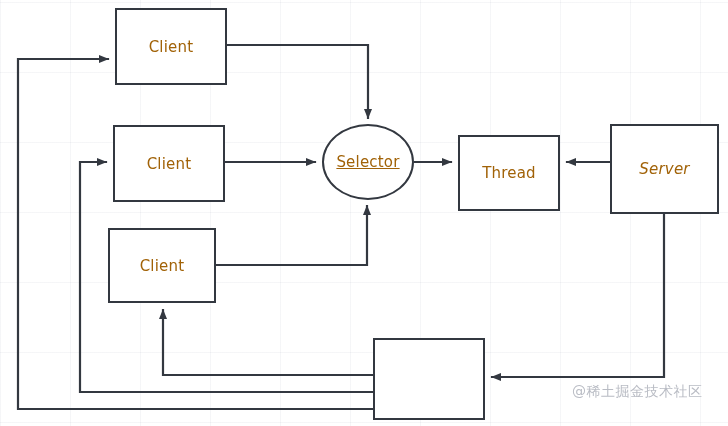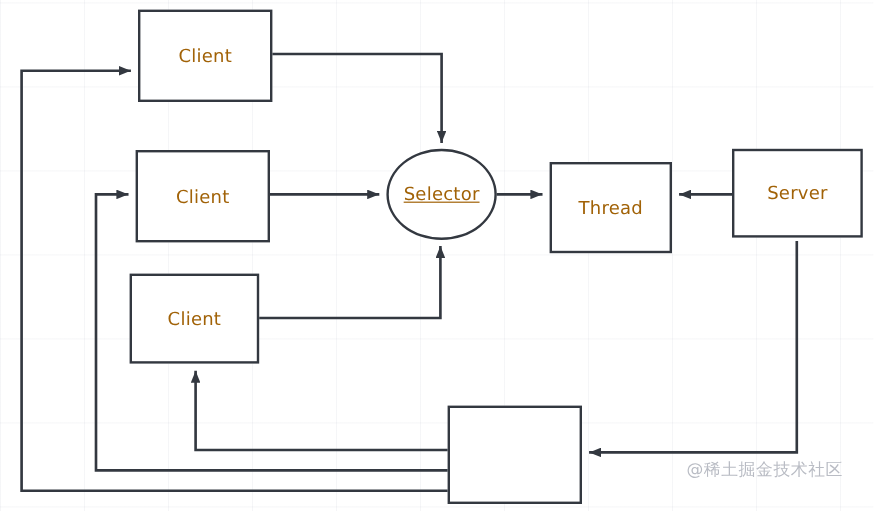--- a/index.html
+++ b/index.html
@@ -100,21 +100,21 @@
   </div>
 
   <div class="node ellipse" style="left:322px; top:124px; width:92px; height:76px;">
     <span>Selector</span>
   </div>
 
   <div class="node" style="left:458px; top:124px; width:102px; height:76px;margin-top:11px;">
     <span>Thread</span>
   </div>
 
-  <div class="node" style="left:610px; top:124px; width:109px; height:74px;">
+  <div class="node" style="left:610px; top:124px; width:109px; height:90px;font-style:italic;">
     <span>Server</span>
   </div>
 
   <div class="node" style="left:373px; top:338px; width:112px; height:82px;">
     <span></span>
   </div>
 
   <div class="watermark">@稀土掘金技术社区</div>
 
 </div>

